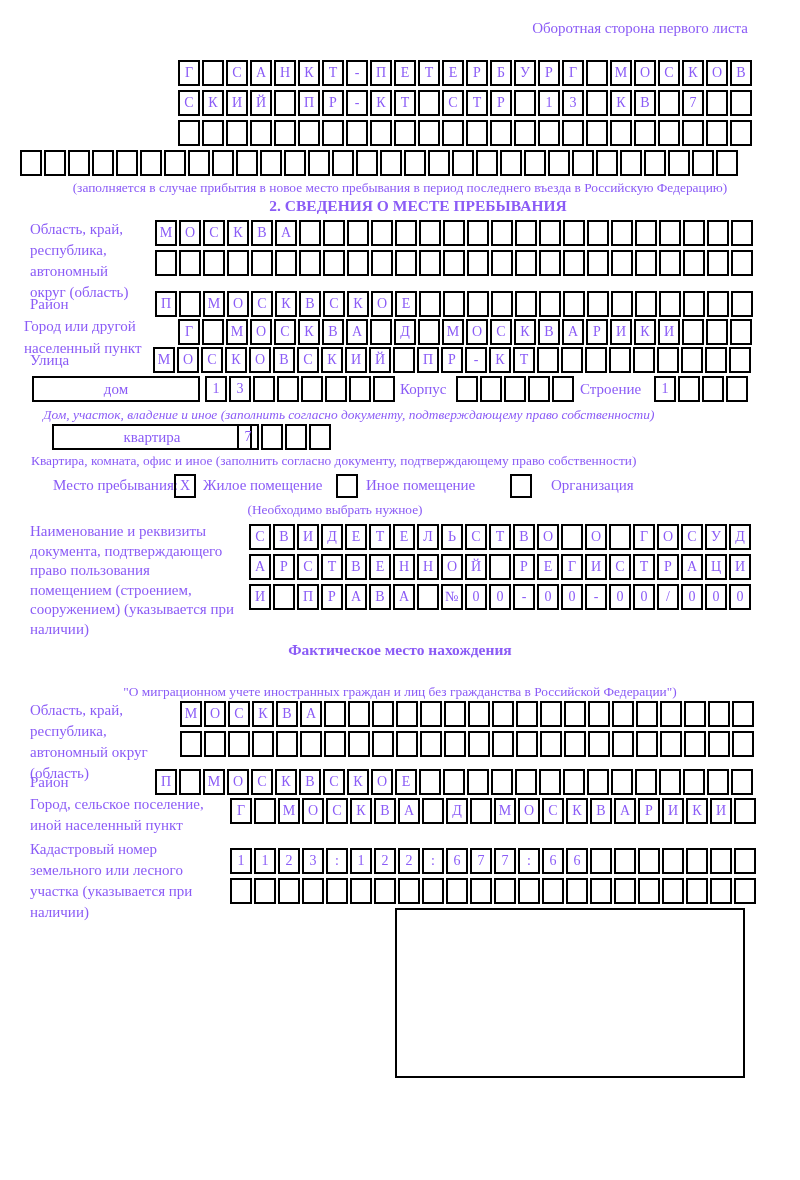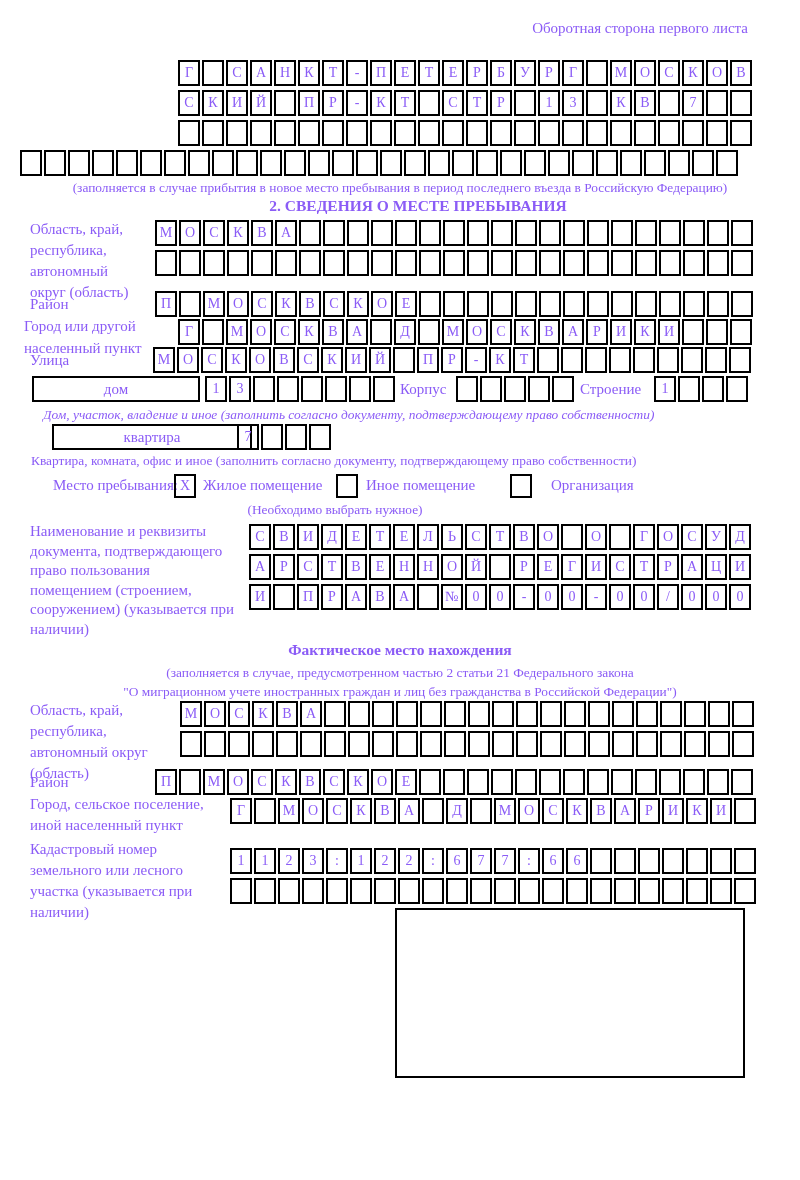--- a/index.html
+++ b/index.html
@@ -405,21 +405,20 @@
       <span class="cell">-</span>
       <span class="cell">0</span>
       <span class="cell">0</span>
       <span class="cell">/</span>
       <span class="cell">0</span>
       <span class="cell">0</span>
       <span class="cell">0</span>
     </div>
 
   <div class="abs hdr center" style="left:0;top:641px;width:800px;">Фактическое место нахождения</div>
-  <div class="abs note center" style="left:0;top:664px;width:800px;">(заполняется в случае, предусмотренном частью 2 статьи 21 Федерального закона</div>
   <div class="abs note center" style="left:0;top:683px;width:800px;">"О миграционном учете иностранных граждан и лиц без гражданства в Российской Федерации")</div>
 
   <div class="abs lbl" style="left:30px;top:700px;width:138px;line-height:21px;">Область, край, республика, автономный округ (область)</div>
   <div class="cellrow" style="left:180px;top:701px;">
       <span class="cell">М</span>
       <span class="cell">О</span>
       <span class="cell">С</span>
       <span class="cell">К</span>
       <span class="cell">В</span>
       <span class="cell">А</span>

